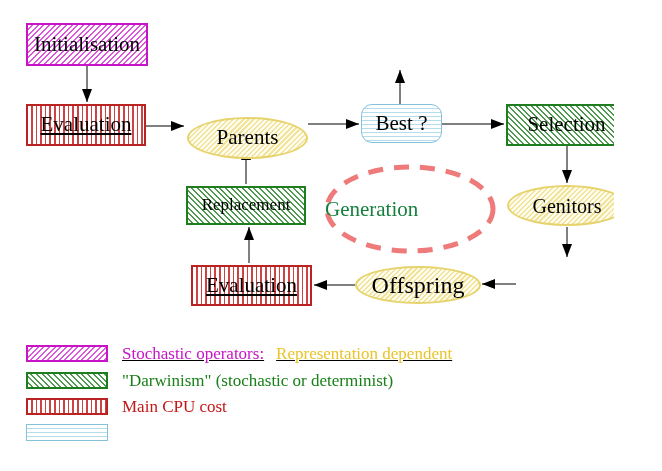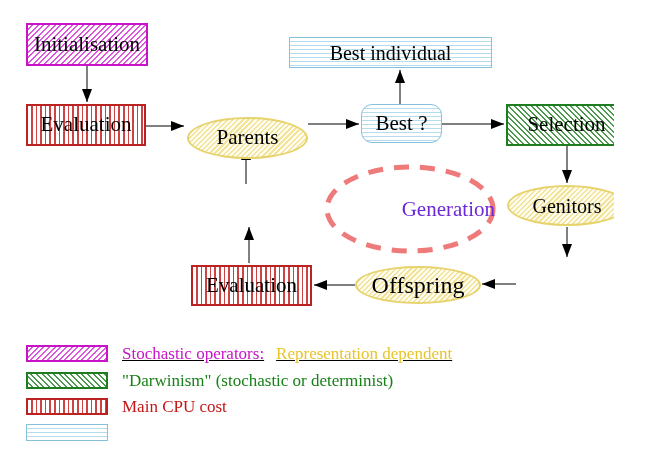--- a/index.html
+++ b/index.html
@@ -17,33 +17,34 @@
     border:2px solid #c813c8;
     background:repeating-linear-gradient(135deg,#ffffff 0 2.6px,#dd55dd 2.6px 4px);
   }
   .hatch-green {
     border:2px solid #1e7d1e;
     background:repeating-linear-gradient(45deg,#ffffff 0 2.6px,#4d994d 2.6px 4px);
   }
   .stripes-red {
     border:2px solid #bb2222;
     background:repeating-linear-gradient(90deg,#ffffff 0 3px,#cc4343 3px 4.6px);
+    text-decoration:underline;
   }
   .stripes-cyan {
     border:1px solid #85c2da;
     background:repeating-linear-gradient(180deg,#ffffff 0 2.6px,#b5dcec 2.6px 4px);
   }
   .ellipse-yellow {
     border:2px solid #e7d36e; border-radius:50%;
     background:repeating-linear-gradient(135deg,#fffdf0 0 2px,#f2e49c 2px 3.6px);
   }
   .rounded { border-radius:11px; }
   #arrows { position:absolute; left:0; top:0; pointer-events:none; }
   .generation-label {
-    position:absolute; color:#6d28d9; text-align:right; white-space:nowrap;
+    position:absolute; color:#15803d; text-align:left; white-space:nowrap;
   }
   
   .swatch { position:absolute; left:26px; width:82px; height:17px; box-sizing:border-box; }
   .legend-text {
     position:absolute; left:122px; font-size:17px; white-space:nowrap; line-height:20px;
   }
 </style>
 </head>
 <body>
 
@@ -68,30 +69,30 @@
     <line x1="249" y1="263" x2="249" y2="227" stroke="#000" stroke-width="1" marker-end="url(#ah)"></line>
     <line x1="246" y1="184" x2="246" y2="147" stroke="#000" stroke-width="1" marker-end="url(#ah)"></line>
   </svg>
 
   <div class="node hatch-magenta" style="left:26px; top:23px; width:122px; height:43px; font-size:21px;">Initialisation</div>
 
   <div class="node stripes-red" style="left:26px; top:104px; width:120px; height:42px; font-size:21px;">Evaluation</div>
 
   <div class="node ellipse-yellow" style="left:187px; top:117px; width:121px; height:42px; font-size:21px;">Parents</div>
 
-  <div class="node stripes-cyan" style="left:289px; top:37px; width:203px; height:31px; font-size:20px;">Best individual</div>
 
   <div class="node stripes-cyan rounded" style="left:361px; top:104px; width:81px; height:39px; font-size:21px;">Best ?</div>
 
   <div class="node hatch-green" style="left:506px; top:104px; width:121px; height:42px; font-size:21px;">Selection</div>
 
   <div class="node ellipse-yellow" style="left:507px; top:185px; width:120px; height:41px; font-size:20px;">Genitors</div>
 
   <div class="generation-label" style="left:325px; top:197px; width:170px; font-size:21px;">Generation</div>
 
+  <div class="node hatch-green" style="left:186px; top:186px; width:120px; height:39px; font-size:17px;">Replacement</div>
 
   <div class="node stripes-red" style="left:191px; top:265px; width:121px; height:41px; font-size:21px;">Evaluation</div>
 
   <div class="node ellipse-yellow" style="left:355px; top:266px; width:126px; height:38px; font-size:24px;">Offspring</div>
 
 
   <div class="swatch hatch-magenta" style="top:345px;"></div>
   <div class="legend-text" style="top:344px;text-decoration:underline;">
     <span style="color:#c813c8;">Stochastic operators:</span><span style="color:#e9c42a; margin-left:12px;">Representation dependent</span>
   </div>

